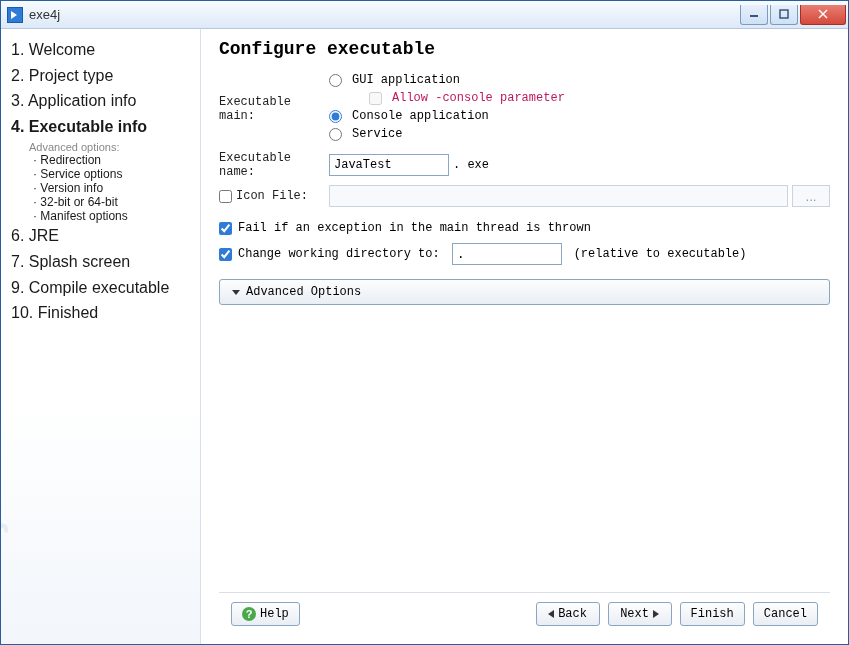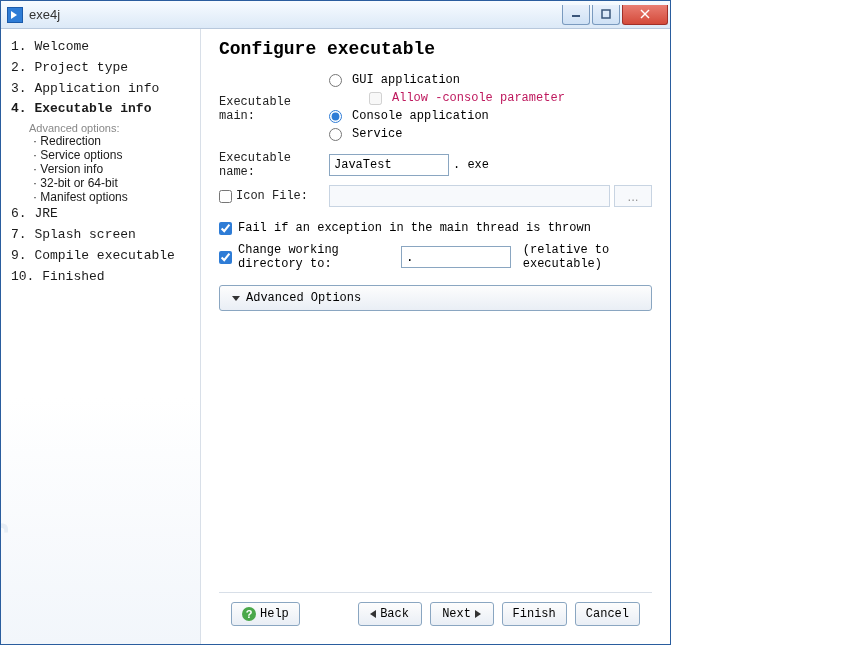--- a/index.html
+++ b/index.html
@@ -1,32 +1,32 @@
 <!DOCTYPE html>
 <html><head>
   <meta charset="utf-8">
   <style>
     * { box-sizing: border-box; margin: 0; padding: 0; }
     body { font-family: "Segoe UI", Tahoma, sans-serif; font-size: 12px; background: #fff; }
     
-    .window { width: 671px; height: 645px; border: 1px solid #2a5d9e; background: #fff; display: flex; flex-direction: column; }
+    .window { width: 849px; height: 645px; border: 1px solid #2a5d9e; background: #fff; display: flex; flex-direction: column; }
     
     .titlebar { height: 28px; background: linear-gradient(to bottom, #f7fbff, #dce9f7); display: flex; align-items: center; padding: 0 0 0 6px; border-bottom: 1px solid #b8c8dc; }
     .titlebar-icon { width: 16px; height: 16px; background: #2e7cd6; border: 1px solid #1a5aaa; display: inline-block; margin-right: 6px; position: relative; }
     .titlebar-icon::after { content: ""; position: absolute; left: 3px; top: 3px; width: 0; height: 0; border-left: 6px solid #fff; border-top: 4px solid transparent; border-bottom: 4px solid transparent; }
     .titlebar-text { flex: 1; color: #333; font-size: 13px; }
     .win-controls { display: flex; height: 20px; gap: 2px; margin-right: 2px; }
     .win-btn { width: 28px; height: 20px; border: 1px solid #7a9abf; border-top: none; border-radius: 0 0 3px 3px; background: linear-gradient(to bottom, #e8f0fb, #cfe1f5); display: flex; align-items: center; justify-content: center; cursor: pointer; }
     .win-btn.close { background: linear-gradient(to bottom, #e97e73, #d44a3a); border-color: #a03028; width: 46px; }
     .win-btn svg { width: 10px; height: 10px; }
     
     .body { flex: 1; display: flex; background: #fff; overflow: hidden; }
     
     .sidebar { width: 200px; background: linear-gradient(to bottom, #ffffff 0%, #ffffff 60%, #f2f6fb 100%); border-right: 1px solid #d8dfe8; padding: 8px 0 0 10px; position: relative; }
-    .sidebar ol { list-style: none; font-family: Liberation Mono, monospace; font-size: 13px; line-height: 1.6; }
+    .sidebar ol { list-style: none; font-family: Liberation Sans, sans-serif; font-size: 16px; line-height: 1.6; }
     .sidebar li { color: #1a1a1a; cursor: pointer; }
     .sidebar li.active { font-weight: bold; }
     .sidebar .sub-header { color: #888; font-size: 11px; padding-left: 18px; margin-top: 2px; }
     .sidebar ul.sub { list-style: none; padding-left: 22px; }
     .sidebar ul.sub li::before { content: "· "; }
     .sidebar-watermark { position: absolute; bottom: 8px; left: 8px; font-size: 52px; color: #e6edf5; font-weight: 300; transform: rotate(-90deg); transform-origin: left bottom; letter-spacing: -2px; }
     
     .main { flex: 1; padding: 10px 18px 10px 18px; display: flex; flex-direction: column; font-family: "Courier New", monospace; justify-content: space-between; }
     .main h1 { font-size: 18px; font-weight: bold; margin-bottom: 14px; }
     

